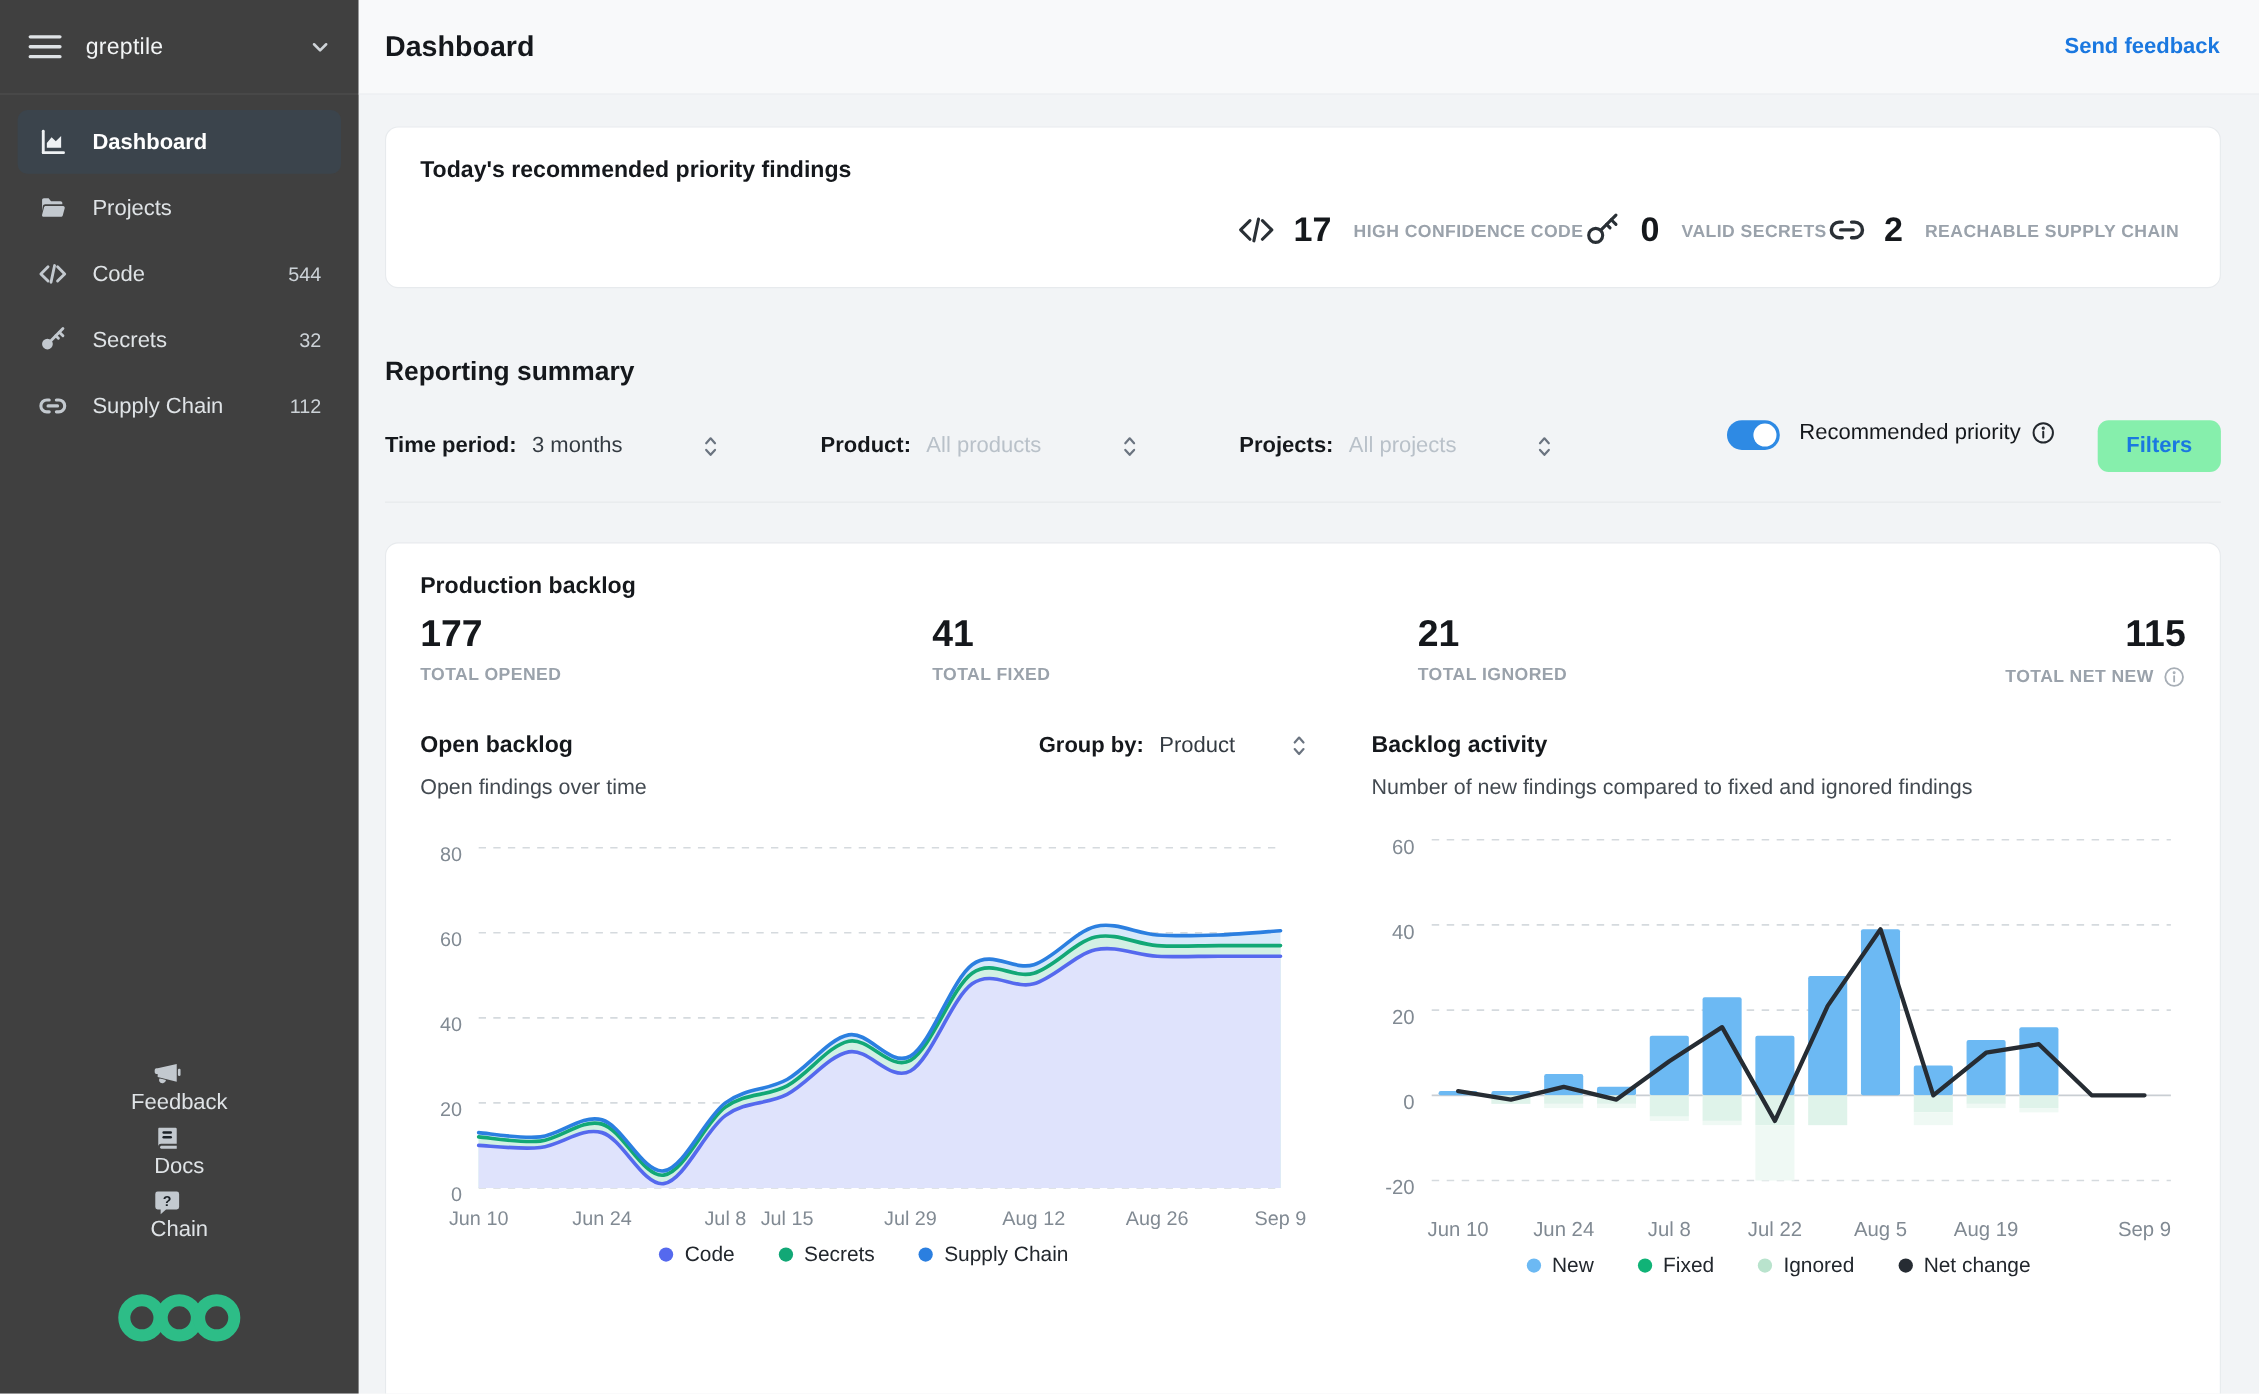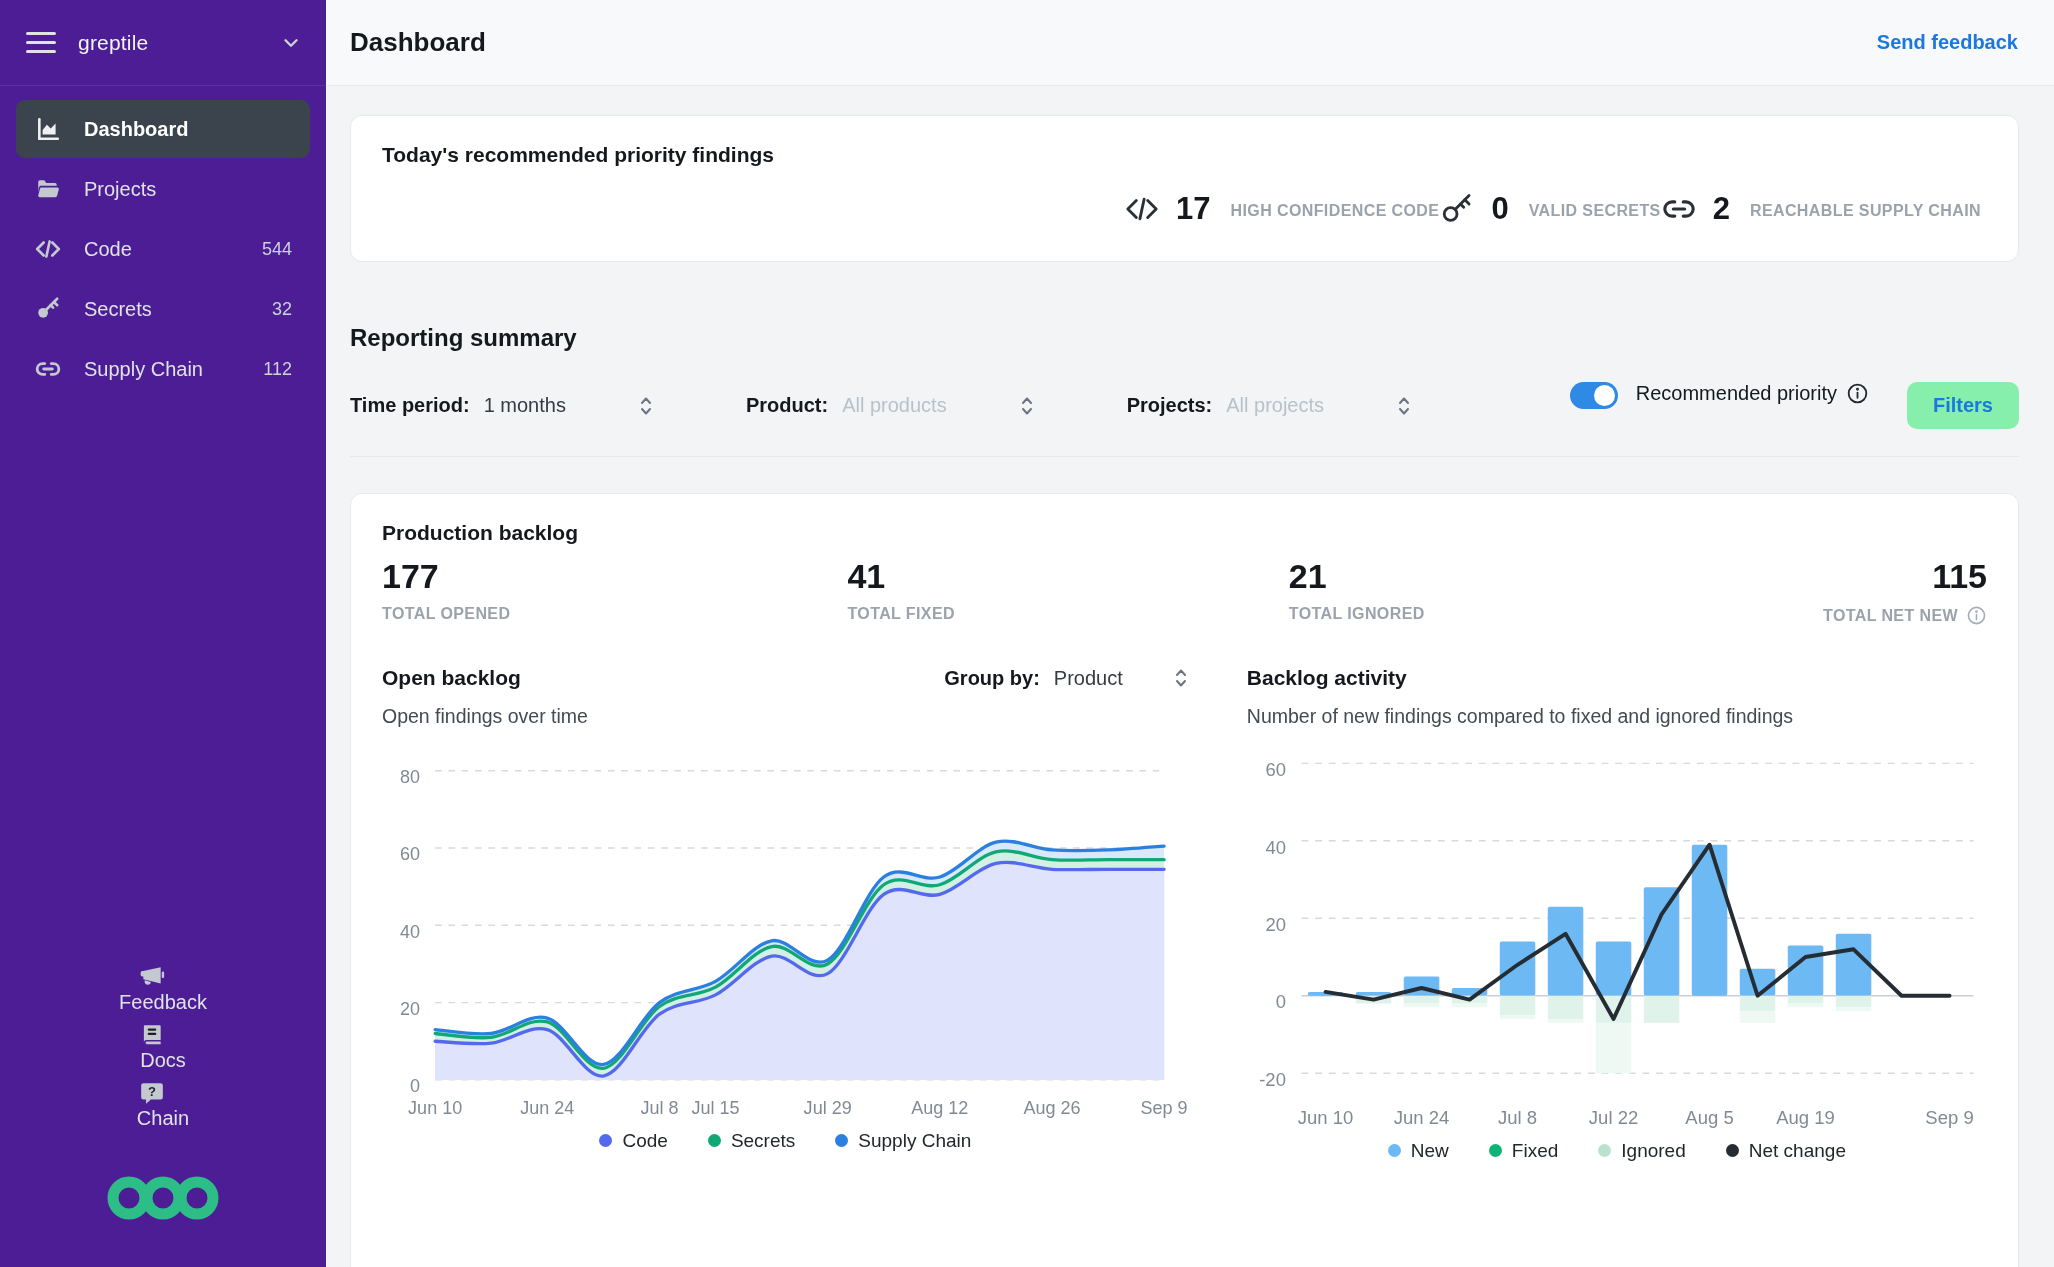--- a/index.html
+++ b/index.html
@@ -1,20 +1,20 @@
 <!DOCTYPE html>
 <html><head>
 <meta charset="utf-8">
 <style>
   * { margin:0; padding:0; box-sizing:border-box; }
   html,body { width:2054px; height:1267px; overflow:hidden; font-family:"Liberation Sans","DejaVu Sans",sans-serif; }
   body { display:flex; background:#f2f4f6; color:#15181c; }
 
   
-  .sidebar { width:326px; min-width:326px; height:100%; background:#4c1d95; display:flex; flex-direction:column; }
+  .sidebar { width:326px; min-width:326px; height:100%; background:#404040; display:flex; flex-direction:column; }
   .sb-top { height:86px; display:flex; align-items:center; padding:0 24px 0 26px; border-bottom:1px solid rgba(255,255,255,.09); }
   .sb-org { color:#f2f4f5; font-size:21px; margin-left:22px; letter-spacing:.2px; }
   .sb-top .spacer { flex:1; }
   .hamburger { width:30px; display:flex; flex-direction:column; gap:6px; cursor:pointer; }
   .hamburger span { display:block; height:3px; border-radius:2px; background:#dfe3e6; }
   .nav { padding:14px 16px 0 16px; }
   .nav-item { display:flex; align-items:center; height:58px; padding:0 18px; border-radius:9px; color:#dfe3e6; font-size:20px; cursor:pointer; margin-bottom:2px; }
   .nav-item.active { background:#3b444c; color:#fff; font-weight:700; }
   .nav-item .nicon { width:28px; height:28px; margin-right:22px; display:flex; align-items:center; justify-content:center; color:#c3c9cf; }
   .nav-item.active .nicon { color:#eef1f3; }
@@ -239,21 +239,21 @@
           <span class="mlabel">REACHABLE SUPPLY CHAIN</span>
         </div>
       </div>
     </section>
 
     <h2 class="section-title">Reporting summary</h2>
 
     <div class="filter-row">
       <div class="filter-group">
         <span class="f-label">Time period:</span>
-        <span class="f-value">1 months</span>
+        <span class="f-value">3 months</span>
         <span class="updown">
           <svg class="icon" width="16" height="22" viewBox="0 0 16 22" fill="none" stroke="currentColor" stroke-width="2" stroke-linecap="round" stroke-linejoin="round">
               <polyline points="4 8 8 3.5 12 8"></polyline>
               <polyline points="4 14 8 18.5 12 14"></polyline>
             </svg>
         </span>
       </div>
       <div class="filter-group">
         <span class="f-label">Product:</span>
         <span class="f-value placeholder">All products</span>

